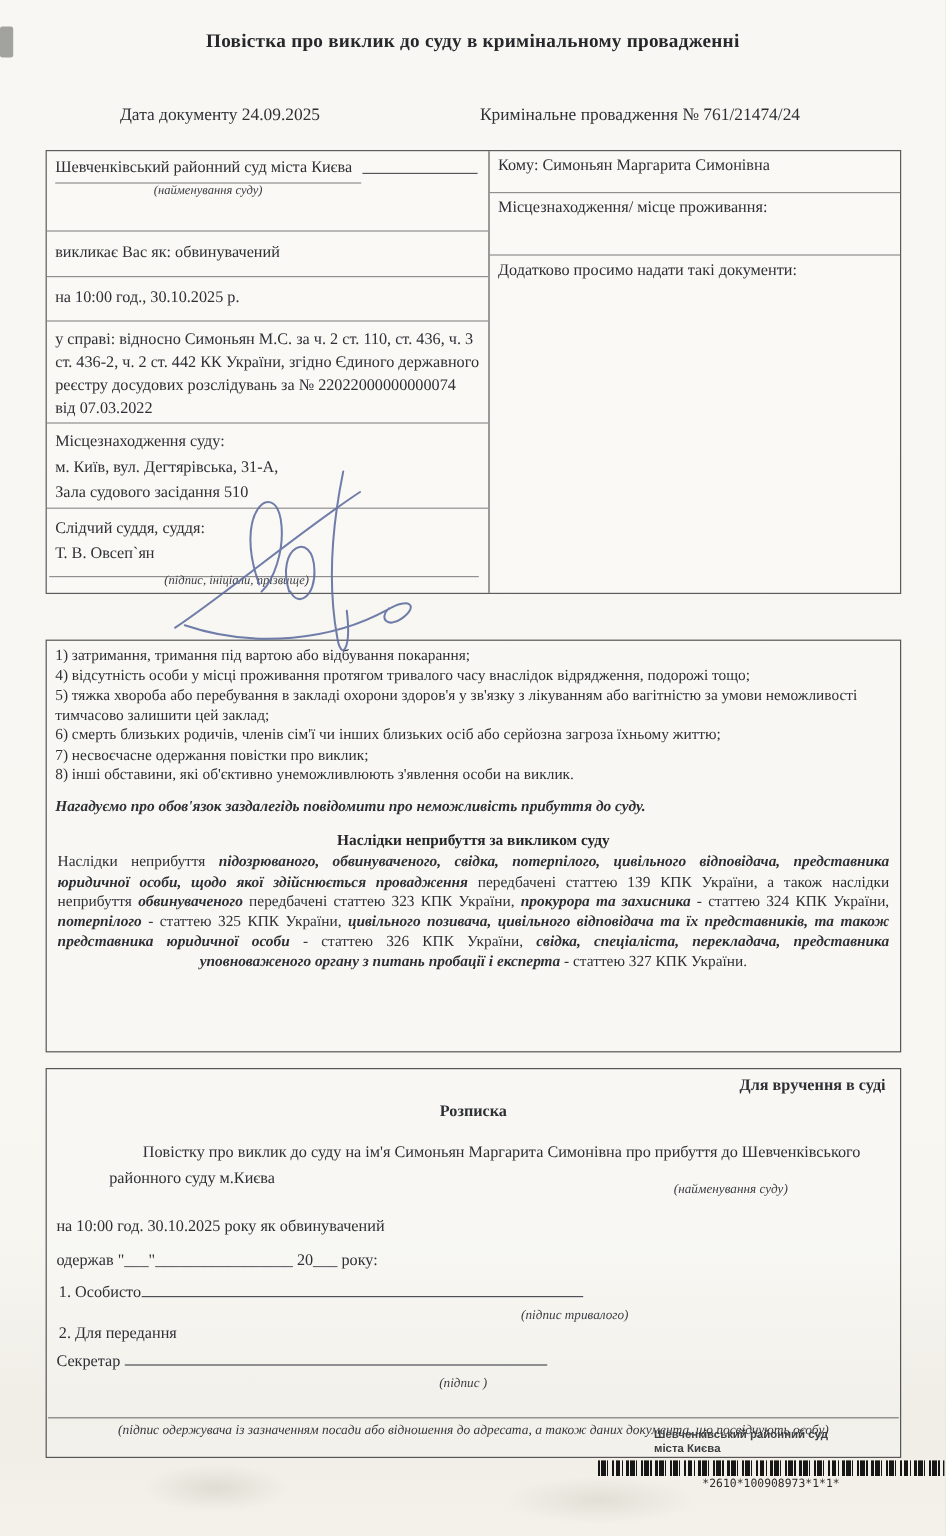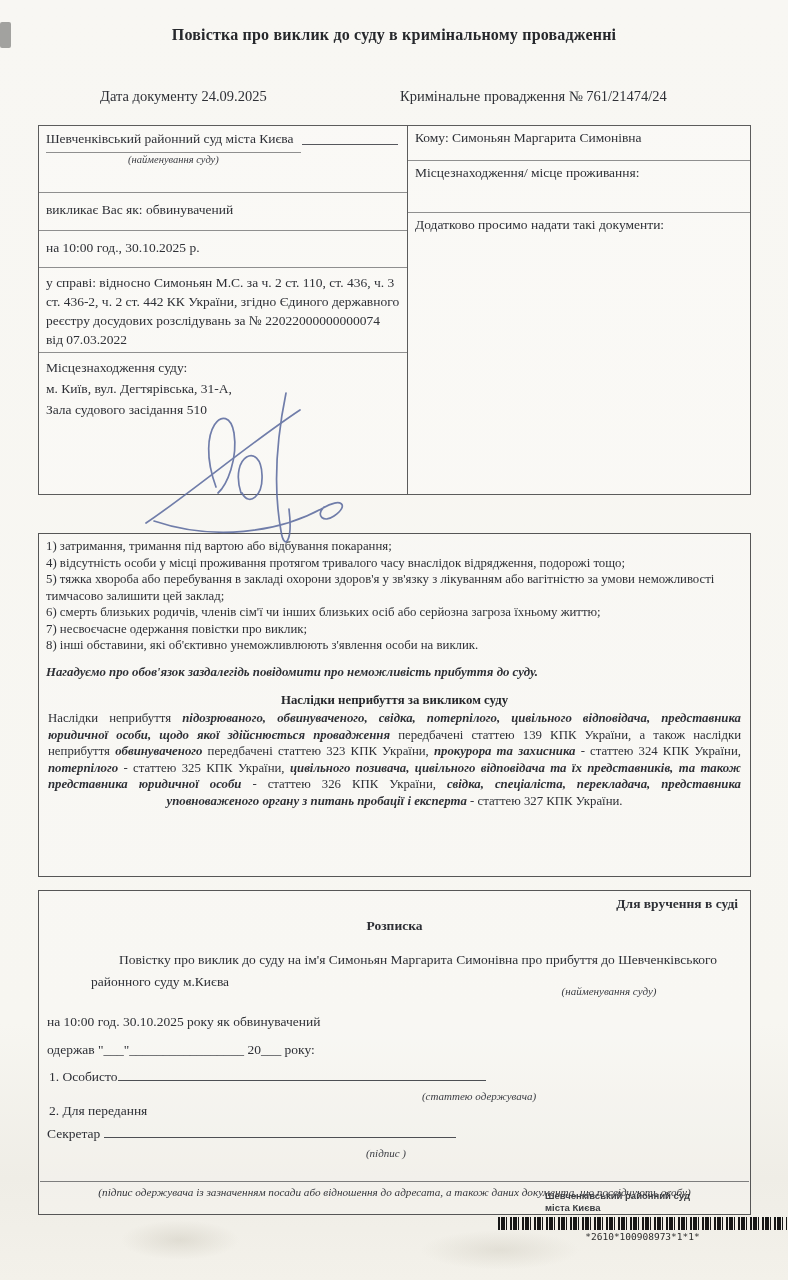--- a/index.html
+++ b/index.html
@@ -98,20 +98,26 @@
         <div class="sub70">(найменування суду)</div>
       </div>
       <div class="rw rowB">викликає Вас як:  обвинувачений</div>
       <div class="rw rowC">на   10:00 год., 30.10.2025 р.</div>
       <div class="rw rowD">у справі:  відносно Симоньян М.С. за ч. 2 ст. 110, ст. 436, ч. 3 ст. 436-2, ч. 2 ст. 442 КК України, згідно Єдиного державного реєстру досудових розслідувань за № 22022000000000074 від 07.03.2022</div>
       <div class="rw rowE">
         <div>Місцезнаходження суду:</div>
         <div>м. Київ, вул. Дегтярівська, 31-А,</div>
         <div>Зала судового засідання 510</div>
       </div>
+      <div class="rw rowF">
+        <div>Слідчий суддя, суддя:</div>
+        <div>Т. В. Овсеп`ян</div>
+        <div class="frule"></div>
+        <div class="fcap">(підпис, ініціали, прізвище)</div>
+      </div>
     </div>
     <div class="col-r">
       <div class="rw r1">Кому: Симоньян Маргарита Симонівна</div>
       <div class="rw r2">Місцезнаходження/ місце проживання:</div>
       <div class="rw r3">Додатково просимо надати такі документи:</div>
     </div>
   </div>
 
   <svg class="sig" viewBox="0 0 230 178">
     <g fill="none" stroke="#5e6da0" stroke-width="1.7" stroke-linecap="round" opacity="0.88">
@@ -140,21 +146,21 @@
   <div class="gbox">
     <div class="gcorner">Для вручення в суді</div>
     <div class="gtitle">Розписка</div>
     <div class="gbody">Повістку про виклик до суду на ім'я  Симоньян Маргарита Симонівна  про прибуття до   Шевченківського районного суду м.Києва</div>
     <div class="gcap1">(найменування суду)</div>
     <div class="gdt">на 10:00  год.  30.10.2025  року як обвинувачений</div>
     <div class="grecv">одержав "___"_________________ 20___  року:</div>
     <div class="gpers">
       <span>1. Особисто</span><span class="uline u1"></span>
     </div>
-    <div class="gcap2">(статтею одержувача)</div>
+    <div class="gcap2">(підпис тривалого)</div>
     <div class="gtrans">2. Для передання</div>
     <div class="gsecr">
       <span>Секретар </span><span class="uline u2"></span>
     </div>
     <div class="gcap3">(підпис )</div>
     <div class="ginline"></div>
     <div class="gfootcap">(підпис одержувача із зазначенням посади або відношення до адресата, а також даних документа, що посвідчують особу)</div>
   </div>
 
   <div class="stamp">

